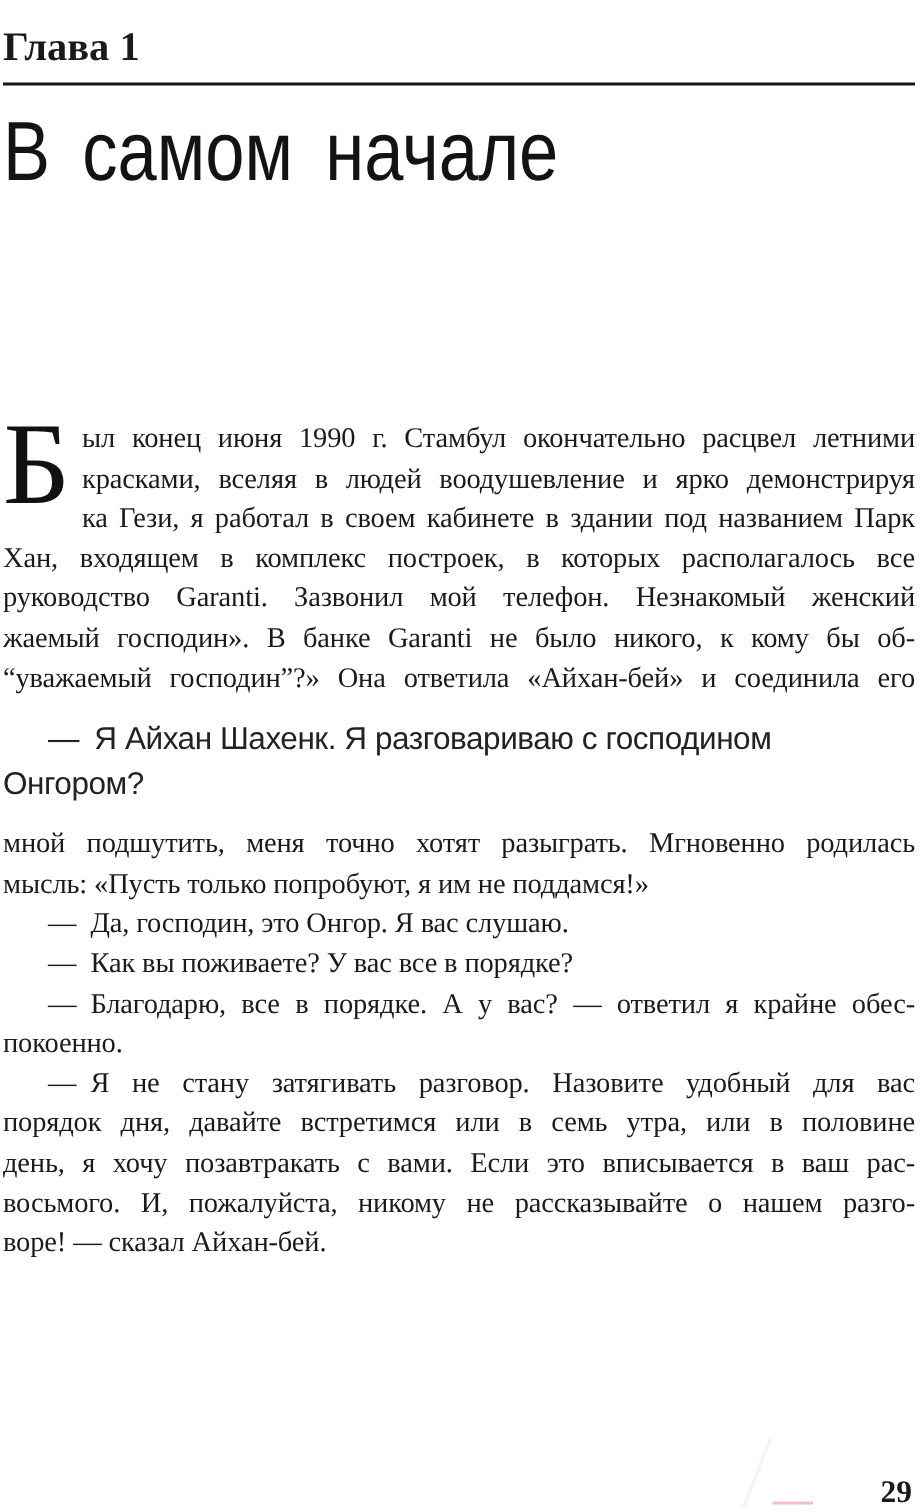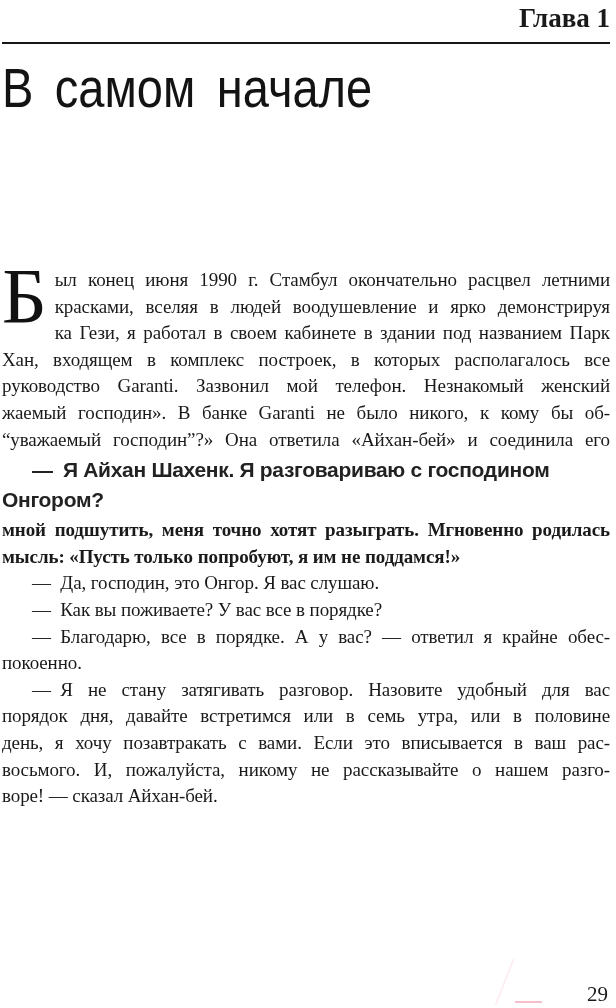--- a/index.html
+++ b/index.html
@@ -8,26 +8,26 @@
     width:616px; height:1008px;
     margin:0 auto;
     background:#ffffff;
     color:#1a1a1a;
     font-family:"Liberation Serif", serif;
     overflow:hidden;
     box-sizing:border-box;
     padding:0 6px 0 2px;
   }
   .chapter {
-    text-align:right;
+    text-align:left;
     font-family:"Liberation Serif", serif;
     font-weight:bold;
     font-size:27px;
     line-height:30px;
-    padding-top:3px;
+    padding-top:16px;
   }
   .rule {
     height:0; border:none;
     border-top:2px solid #161616;
     margin:9px 0 0 0;
   }
   .title {
     margin:15px 0 0 0;
     font-family:"Liberation Sans", sans-serif;
     font-weight:normal;
@@ -46,38 +46,39 @@
     letter-spacing:-0.1px;
   }
   .para { margin:0; }
   .para.sans {
     font-family:"Liberation Sans", sans-serif;
     font-size:21px;
     line-height:30px;
     letter-spacing:-0.3px;
     color:#222;
   }
-  .gap { margin-top:2px;font-weight:bold; }
+  .gap { margin-top:12px; }
   .line { min-height:26.6px; }
   .para.sans .line { min-height:30px; }
   .jl { text-align:justify; text-align-last:justify; }
   .ind { text-indent:30px; }
   .dropcap {
     float:left;
     font-family:"Liberation Serif", serif;
     font-size:78px;
     line-height:53px;
     margin:2px 8px 0 0;
     color:#111;
   }
   .pagenum {
     position:absolute;
     right:8px; top:983px;
     font-size:21px; line-height:22px;
     color:#1a1a1a;
+    font-weight:bold;
   }
   .wm-diag {
     position:absolute;
     left:505px; top:956px;
     width:42px; height:46px;
     opacity:0.35;
     border-left:2px solid #f8cdd9;
     transform:skewX(-28deg) rotate(-8deg);
     pointer-events:none;
   }

